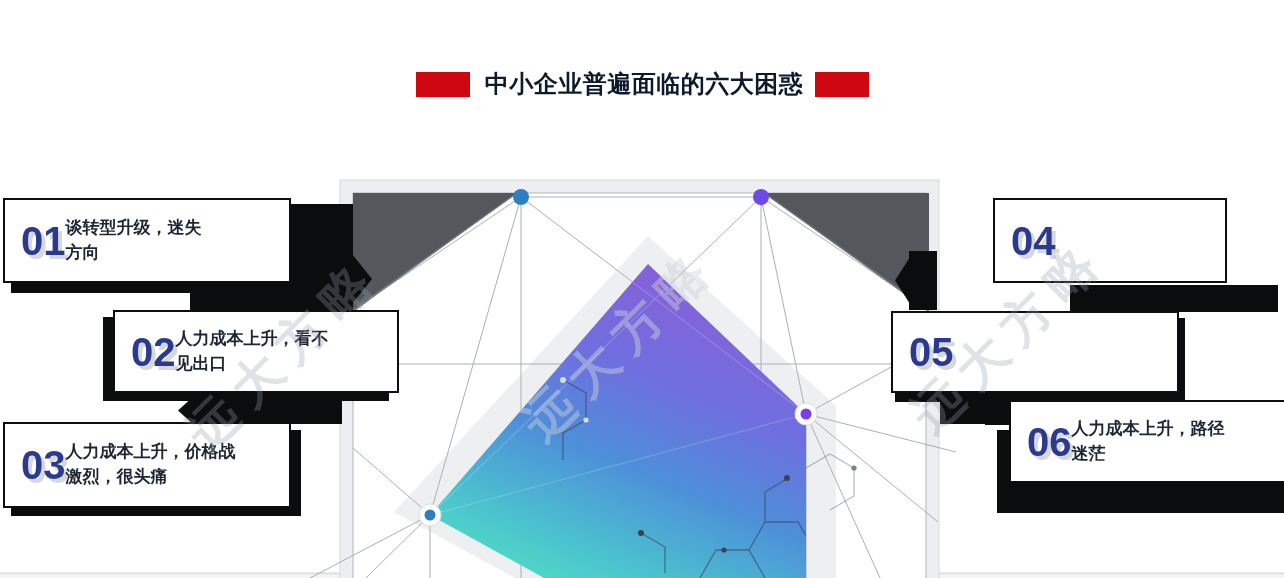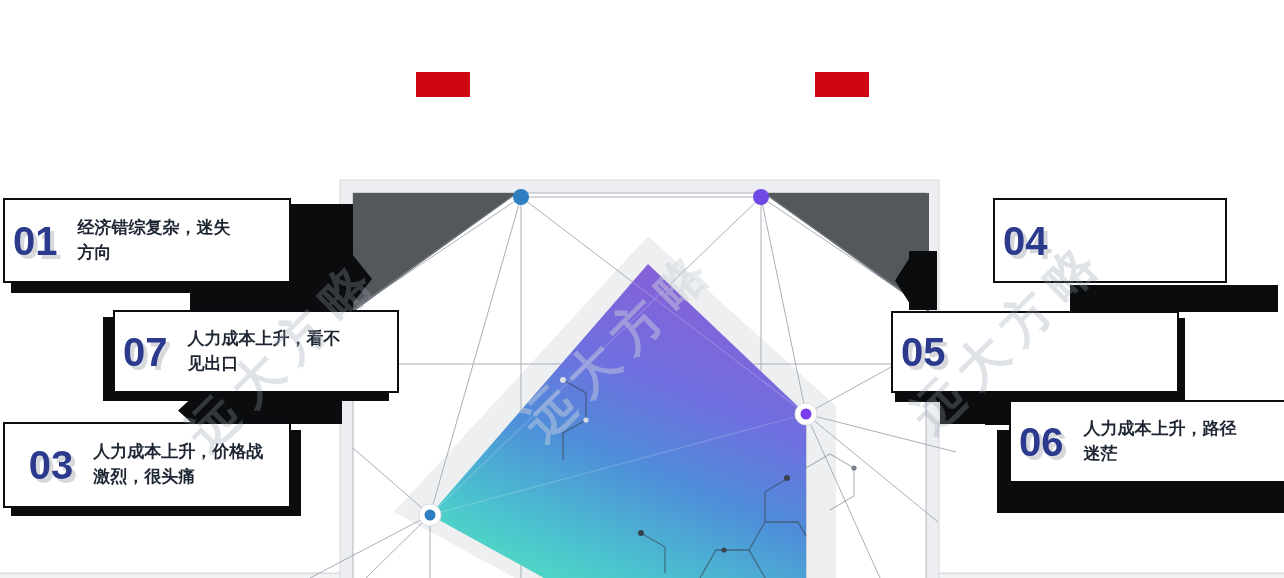--- a/index.html
+++ b/index.html
@@ -9,21 +9,21 @@
   .red-block{position:absolute;top:72px;width:54px;height:25px;background:#ce0712;z-index:6;}
   .rb-left{left:416px;} .rb-right{left:815px;}
   .page-title{position:absolute;left:472px;top:70px;width:344px;z-index:6;text-align:center;
               font-size:24px;font-weight:800;color:#0d1a2b;letter-spacing:.5px;line-height:28px;}
   
   .scene{position:absolute;left:0;top:0;z-index:1;}
   
   .blk{position:absolute;background:#0b0c0e;z-index:2;}
   
   .card{position:absolute;z-index:3;background:#ffffff;border:2px solid #0c0d10;
-        box-sizing:border-box;display:flex;align-items:center;gap:20px;padding:8px 10px 8px 8px;}
+        box-sizing:border-box;display:flex;align-items:center;padding:8px 10px 8px 16px;}
   .card .num{font-size:40px;font-weight:800;color:#2b3a8d;line-height:1;
              text-shadow:4px 4px 0 #d6d8dc;flex:0 0 auto;}
   .card .txt{font-size:17px;font-weight:700;color:#1d2632;line-height:1.45;white-space:pre-line;}
   
   .wm{position:absolute;z-index:4;font-weight:800;font-size:50px;letter-spacing:12px;
       transform:rotate(-45deg);transform-origin:left top;color:rgba(150,158,172,.30);
       white-space:nowrap;pointer-events:none;}
 </style>
 </head>
 <body>
@@ -122,29 +122,29 @@
   <div class="blk" style="left:909px;top:251px;width:28px;height:59px;"></div>
   <div class="blk" style="left:895px;top:257px;width:15px;height:47px;clip-path:polygon(100% 0,0 50%,100% 100%);"></div>
   <div class="blk" style="left:1070px;top:285px;width:208px;height:27px;"></div>
   <div class="blk" style="left:895px;top:318px;width:290px;height:84px;"></div>
   <div class="blk" style="left:940px;top:397px;width:148px;height:27px;clip-path:polygon(0 0,91% 0,100% 50%,91% 100%,0 100%);"></div>
   <div class="blk" style="left:985px;top:410px;width:87px;height:15px;"></div>
   <div class="blk" style="left:997px;top:430px;width:287px;height:83px;"></div>
 
   <div class="card" style="left:3px;top:198px;width:288px;height:85px;">
     <span class="num">01</span>
-    <span class="txt">经济错综复杂，迷失
+    <span class="txt">谈转型升级，迷失
 方向</span>
   </div>
   <div class="card" style="left:113px;top:310px;width:286px;height:83px;">
-    <span class="num">07</span>
+    <span class="num">02</span>
     <span class="txt">人力成本上升，看不
 见出口</span>
   </div>
-  <div class="card" style="left:3px;top:422px;width:288px;height:86px;justify-content:center;">
+  <div class="card" style="left:3px;top:422px;width:288px;height:86px;">
     <span class="num">03</span>
     <span class="txt">人力成本上升，价格战
 激烈，很头痛</span>
   </div>
   <div class="card" style="left:993px;top:198px;width:234px;height:85px;">
     <span class="num">04</span>
   </div>
   <div class="card" style="left:891px;top:311px;width:288px;height:82px;">
     <span class="num">05</span>
   </div>
@@ -152,15 +152,16 @@
     <span class="num">06</span>
     <span class="txt">人力成本上升，路径
 迷茫</span>
   </div>
 
   <div class="wm" style="left:172px;top:418px;">远大方略</div>
   <div class="wm" style="left:508px;top:408px;color:rgba(205,210,220,.45);">远大方略</div>
   <div class="wm" style="left:897px;top:400px;">远大方略</div>
 
   <div class="red-block rb-left"></div>
+  <div class="page-title">中小企业普遍面临的六大困惑</div>
   <div class="red-block rb-right"></div>
 
 </div>
 
 </body></html>

